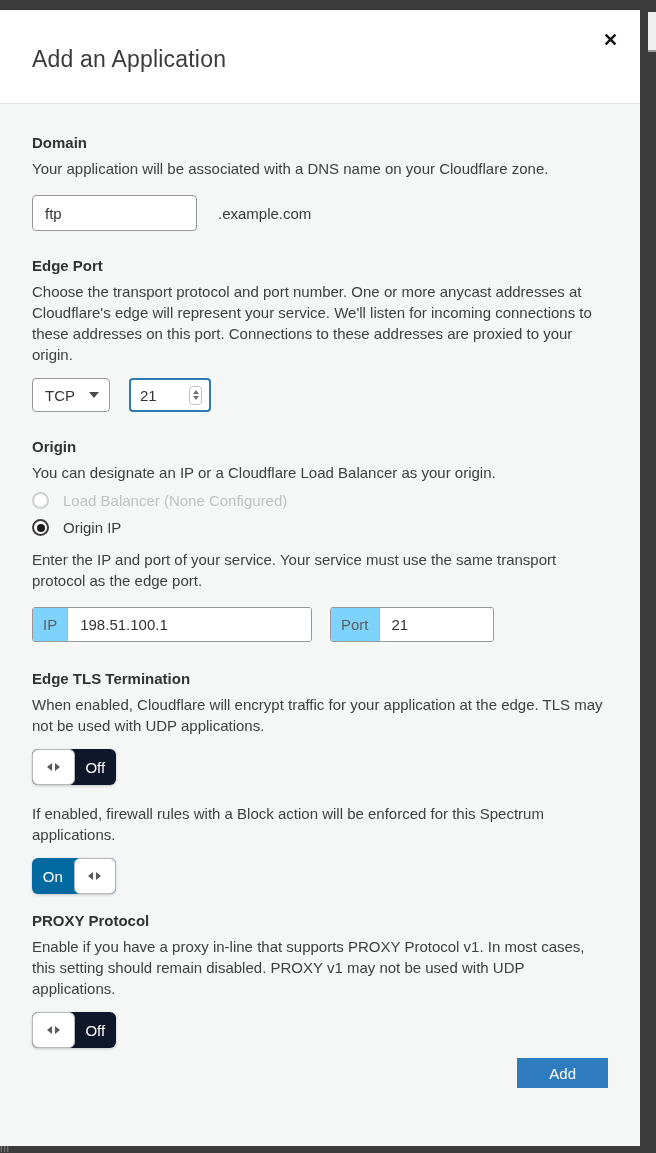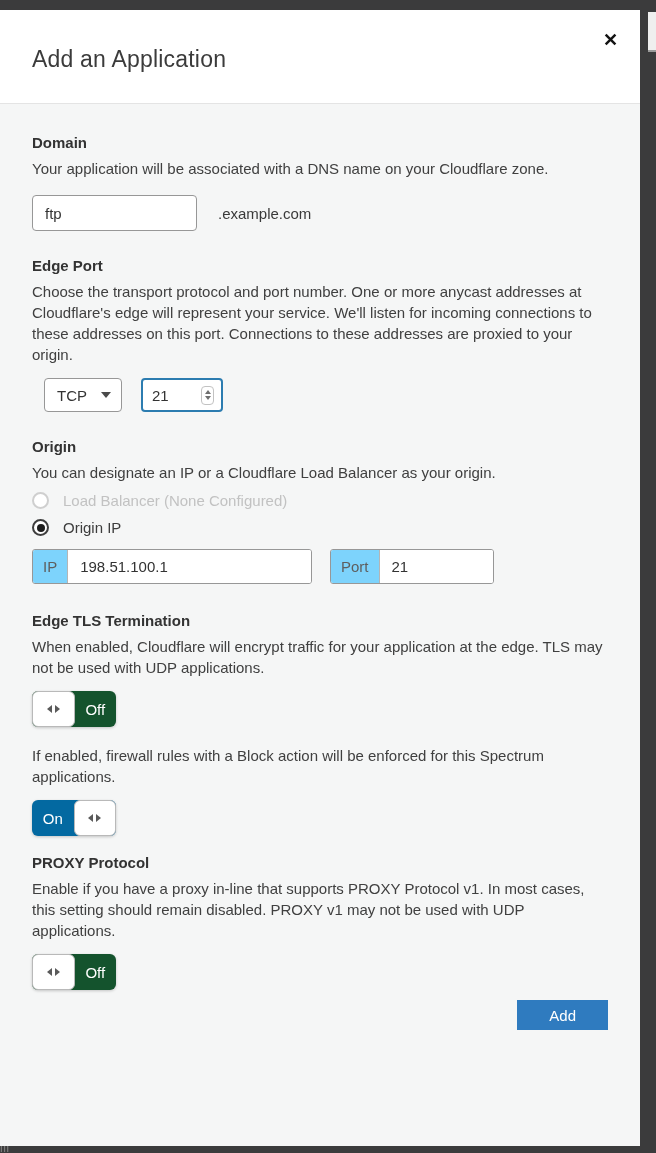--- a/index.html
+++ b/index.html
@@ -29,21 +29,21 @@
 
   .row { display: flex; align-items: center; gap: 9px; }
 
   .text-input { height: 36px; border: 1px solid #979797; border-radius: 4px; background: #fff;
     padding: 0 12px; font-size: 15px; color: #333; font-family: inherit; outline: none; }
   .domain-input { width: 165px; }
   .domain-suffix { margin-left: 12px; color: #3a3a3a; }
 
   .select { width: 78px; height: 34px; border: 1px solid #979797; border-radius: 4px; background: #fff;
     display: flex; align-items: center; justify-content: space-between; padding: 0 10px 0 12px;
-    margin-right: 10px; cursor: pointer; color: #333; margin-left: 12px; }
+    margin-right: 10px; cursor: pointer; color: #333; }
   .chevron-down { width: 0; height: 0; border-left: 5px solid transparent;
     border-right: 5px solid transparent; border-top: 6px solid #4a4a4a; }
 
   .port-input-wrap { width: 82px; height: 34px; border: 2px solid #2c7cb0; border-radius: 4px;
     background: #fff; display: flex; align-items: center; padding: 0 7px 0 9px; }
   .port-input-wrap input { border: none; outline: none; width: 100%; font-size: 15px;
     color: #333; font-family: inherit; background: transparent; }
   .stepper { width: 13px; height: 19px; border: 1px solid #c2c2c2; border-radius: 4px; background: #fff;
     display: flex; flex-direction: column; align-items: center; justify-content: center; gap: 2px;
     flex: 0 0 auto; cursor: pointer; }
@@ -65,21 +65,21 @@
     border-radius: 3px; background: #fff; overflow: hidden; }
   .input-group.ip { width: 280px; margin-right: 9px; }
   .input-group.origin-port { width: 164px; }
   .input-prefix { display: flex; align-items: center; padding: 0 10px; color: #5e5e5e;
     border-right: 1px solid #b5b5b5; background: #7dd3fc; flex: 0 0 auto; }
   .input-group input { border: none; outline: none; flex: 1; min-width: 0; padding: 0 12px;
     font-size: 15px; color: #333; font-family: inherit; }
 
   .toggle { width: 84px; height: 36px; border-radius: 6px; display: flex; margin-bottom: 18px;
     box-shadow: 0 1px 3px rgba(0,0,0,.2); cursor: pointer; overflow: visible; }
-  .toggle.off { background: #14532d; }
+  .toggle.off { background: #0f172a; }
   .toggle.on  { background: #0369a1; }
   .toggle-label { width: 42px; display: flex; align-items: center; justify-content: center;
     color: #fff; font-size: 15px; }
   .toggle-handle { width: 43px; background: #fff; border: 1px solid #b9b9b9; border-radius: 6px;
     display: flex; align-items: center; justify-content: center; gap: 3px; }
   .arrow-left { width: 0; height: 0; border-top: 4px solid transparent; border-bottom: 4px solid transparent;
     border-right: 5px solid #5a5a5a; }
   .arrow-right { width: 0; height: 0; border-top: 4px solid transparent; border-bottom: 4px solid transparent;
     border-left: 5px solid #5a5a5a; }
 
@@ -143,20 +143,21 @@
           <span class="radio-outer disabled"></span>
           <span class="radio-label disabled">Load Balancer (None Configured)</span>
         </div>
         <div class="radio-row">
           <span class="radio-outer">
             <span class="radio-dot"></span>
           </span>
           <span class="radio-label">Origin IP</span>
         </div>
       </div>
+      <p class="desc">Enter the IP and port of your service. Your service must use the same transport protocol as the edge port.</p>
       <div class="row">
         <div class="input-group ip">
           <span class="input-prefix">IP</span>
           <input value="198.51.100.1" style="">
         </div>
         <div class="input-group origin-port">
           <span class="input-prefix">Port</span>
           <input value="21" style="">
         </div>
       </div>

